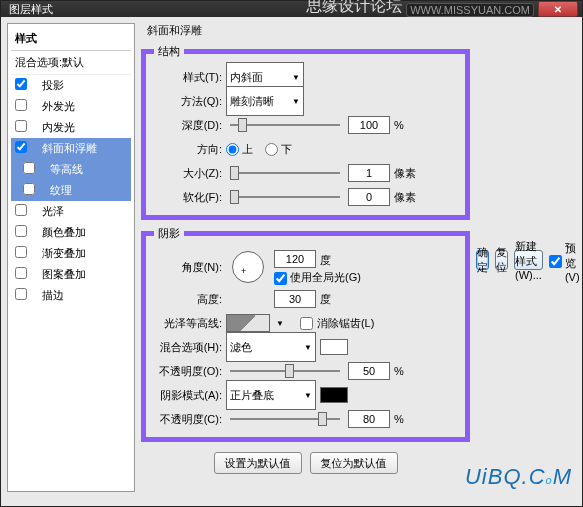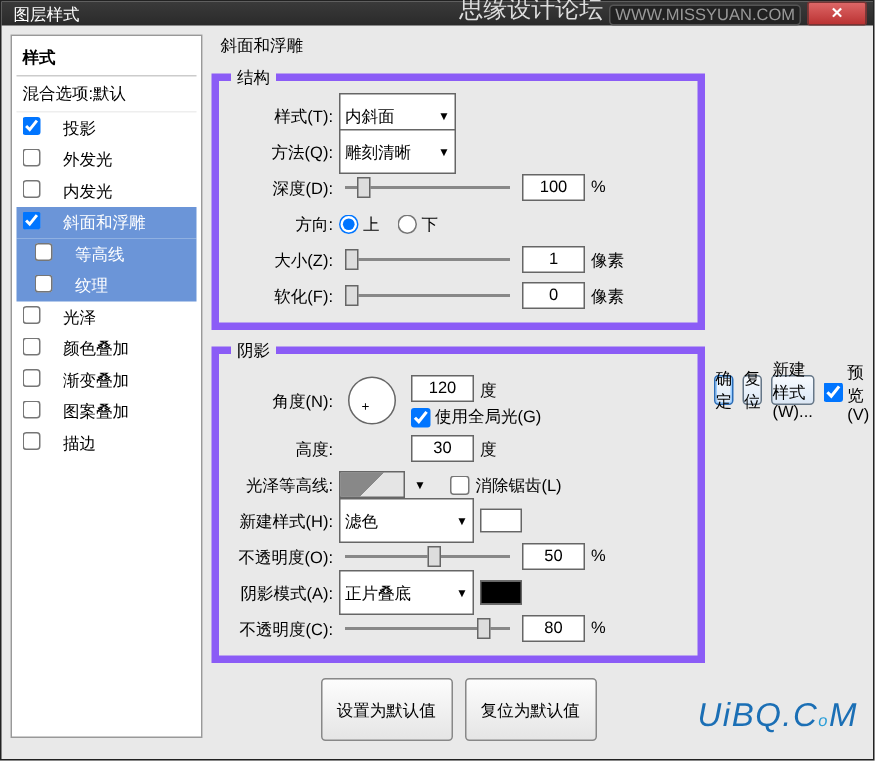--- a/index.html
+++ b/index.html
@@ -31,21 +31,21 @@
 .slider .thumb{position:absolute;width:9px;height:14px;background:#ddd;border:1px solid #666;top:2px}
 .unit{width:26px}
 .radio-row{display:flex;align-items:center;gap:3px}
 .dial{width:32px;height:32px;border:1px solid #666;border-radius:50%;background:#fff;position:relative;margin:0 6px}
 .dial .cross{position:absolute;left:8px;top:14px;font-size:9px}
 .swatch{width:44px;height:18px;border:1px solid #666;background:linear-gradient(135deg,#888 0%,#888 50%,#e5e5e5 50%,#e5e5e5 100%)}
 .arr-sm{font-size:8px;margin-left:2px}
 .color-sw{width:28px;height:16px;border:1px solid #666}
 .white{background:#fff}
 .black{background:#000}
-.btn{border:1px solid #888;background:linear-gradient(#fdfdfd,#e5e5e5);height:20px;padding:20px 10px;border-radius:3px;display:inline-flex;align-items:center;justify-content:center}
+.btn{border:1px solid #888;background:linear-gradient(#fdfdfd,#e5e5e5);height:20px;padding:10px 10px;border-radius:3px;display:inline-flex;align-items:center;justify-content:center}
 .btnrow{display:flex;justify-content:center;gap:8px;margin-top:4px}
 .rightpanel{width:100px;display:flex;flex-direction:row;gap:6px;align-items:center;padding-top:4px}
 .rbtn{border:1px solid #678;background:linear-gradient(#f8fbff,#dbe7f5);height:20px;border-radius:3px;display:flex;align-items:center;justify-content:center}
 .rbtn.primary{border:1px solid #2a6db8;box-shadow:0 0 0 1px #9cf inset}
 .prev-row{display:flex;align-items:center;gap:3px;margin-top:4px}
 .preview-box{background:#bbb;border:1px solid #999;width:70px;height:70px;margin:4px auto;display:flex;align-items:center;justify-content:center}
 .preview-inner{width:40px;height:40px;background:#555;border:1px solid #333}
 .watermark{position:absolute;right:10px;bottom:8px;font-family:Arial,sans-serif;font-size:22px;font-weight:normal;font-style:italic;color:#1b6fb5;letter-spacing:1px}
 .watermark .o{color:#2a9ed8}
 </style>
@@ -193,21 +193,21 @@
         </div>
         <div class="row">
           <div class="lbl">光泽等高线:</div>
           <div class="swatch"></div>
             <span class="arr-sm">▼</span>
           <div style="width:8px"></div>
           <input type="checkbox" style="">
           <span>消除锯齿(L)</span>
         </div>
         <div class="row">
-          <div class="lbl">新建样式(H):</div>
+          <div class="lbl">混合选项(H):</div>
           <div class="combo" style="width:90px">
               <span>滤色</span>
               <span class="arr">▼</span>
             </div>
           <div class="color-sw white"></div>
         </div>
         <div class="row">
           <div class="lbl">不透明度(O):</div>
           <div class="slider">
               <div class="track"></div>

